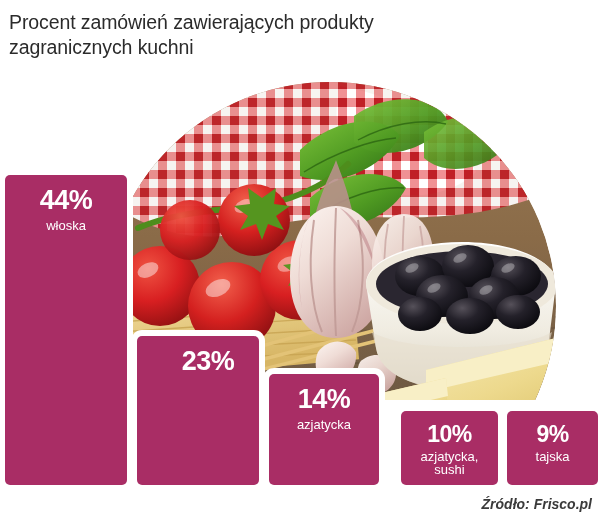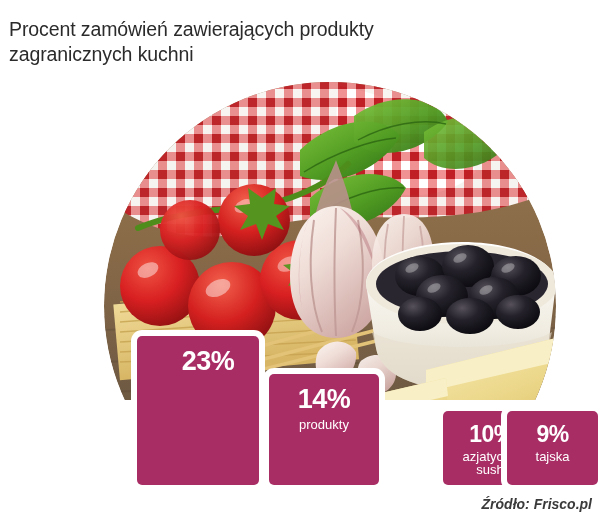--- a/index.html
+++ b/index.html
@@ -16,21 +16,21 @@
     position: relative;
     width: 600px;
     height: 520px;
     background: #ffffff;
   }
 
   
   #title {
     position: absolute;
     left: 9px;
-    top: 17px;
+    top: 10px;
     width: 500px;
     font-size: 19.5px;
     line-height: 25px;
     font-weight: 400;
     color: #2b2b2b;
     letter-spacing: -0.1px;
     white-space: pre-line;
   }
 
   
@@ -295,31 +295,35 @@
           <circle cx="268" cy="404" r="6" fill="#1d1a18"></circle>
           <circle cx="296" cy="390" r="5" fill="#ece2cf"></circle>
           <circle cx="104" cy="352" r="5" fill="#6d2d2c"></circle>
           <circle cx="196" cy="352" r="5" fill="#1d1a18"></circle>
           <circle cx="70" cy="392" r="5" fill="#ece2cf"></circle>
         </g>
       </svg>
     </div>
   </div>
 
+  <div class="bar" style="left:5px; top:175px; width:122px; height:310px;">
+    <div class="pct">44%</div>
+    <div class="lbl">włoska</div>
+  </div>
 
   <div class="bar" style="left:137px; top:336px; width:122px; height:149px;padding-left:20px;">
     <div class="pct">23%</div>
   </div>
 
   <div class="bar" style="left:269px; top:374px; width:110px; height:111px;">
     <div class="pct">14%</div>
-    <div class="lbl">produkty</div>
-  </div>
-
-  <div class="bar small" style="left:401px; top:411px; width:97px; height:74px;margin-left:42px;">
+    <div class="lbl">azjatycka</div>
+  </div>
+
+  <div class="bar small" style="left:401px; top:411px; width:97px; height:74px;">
     <div class="pct">10%</div>
     <div class="lbl">azjatycka,
 sushi</div>
   </div>
 
   <div class="bar small" style="left:507px; top:411px; width:91px; height:74px;">
     <div class="pct">9%</div>
     <div class="lbl">tajska</div>
   </div>
 

